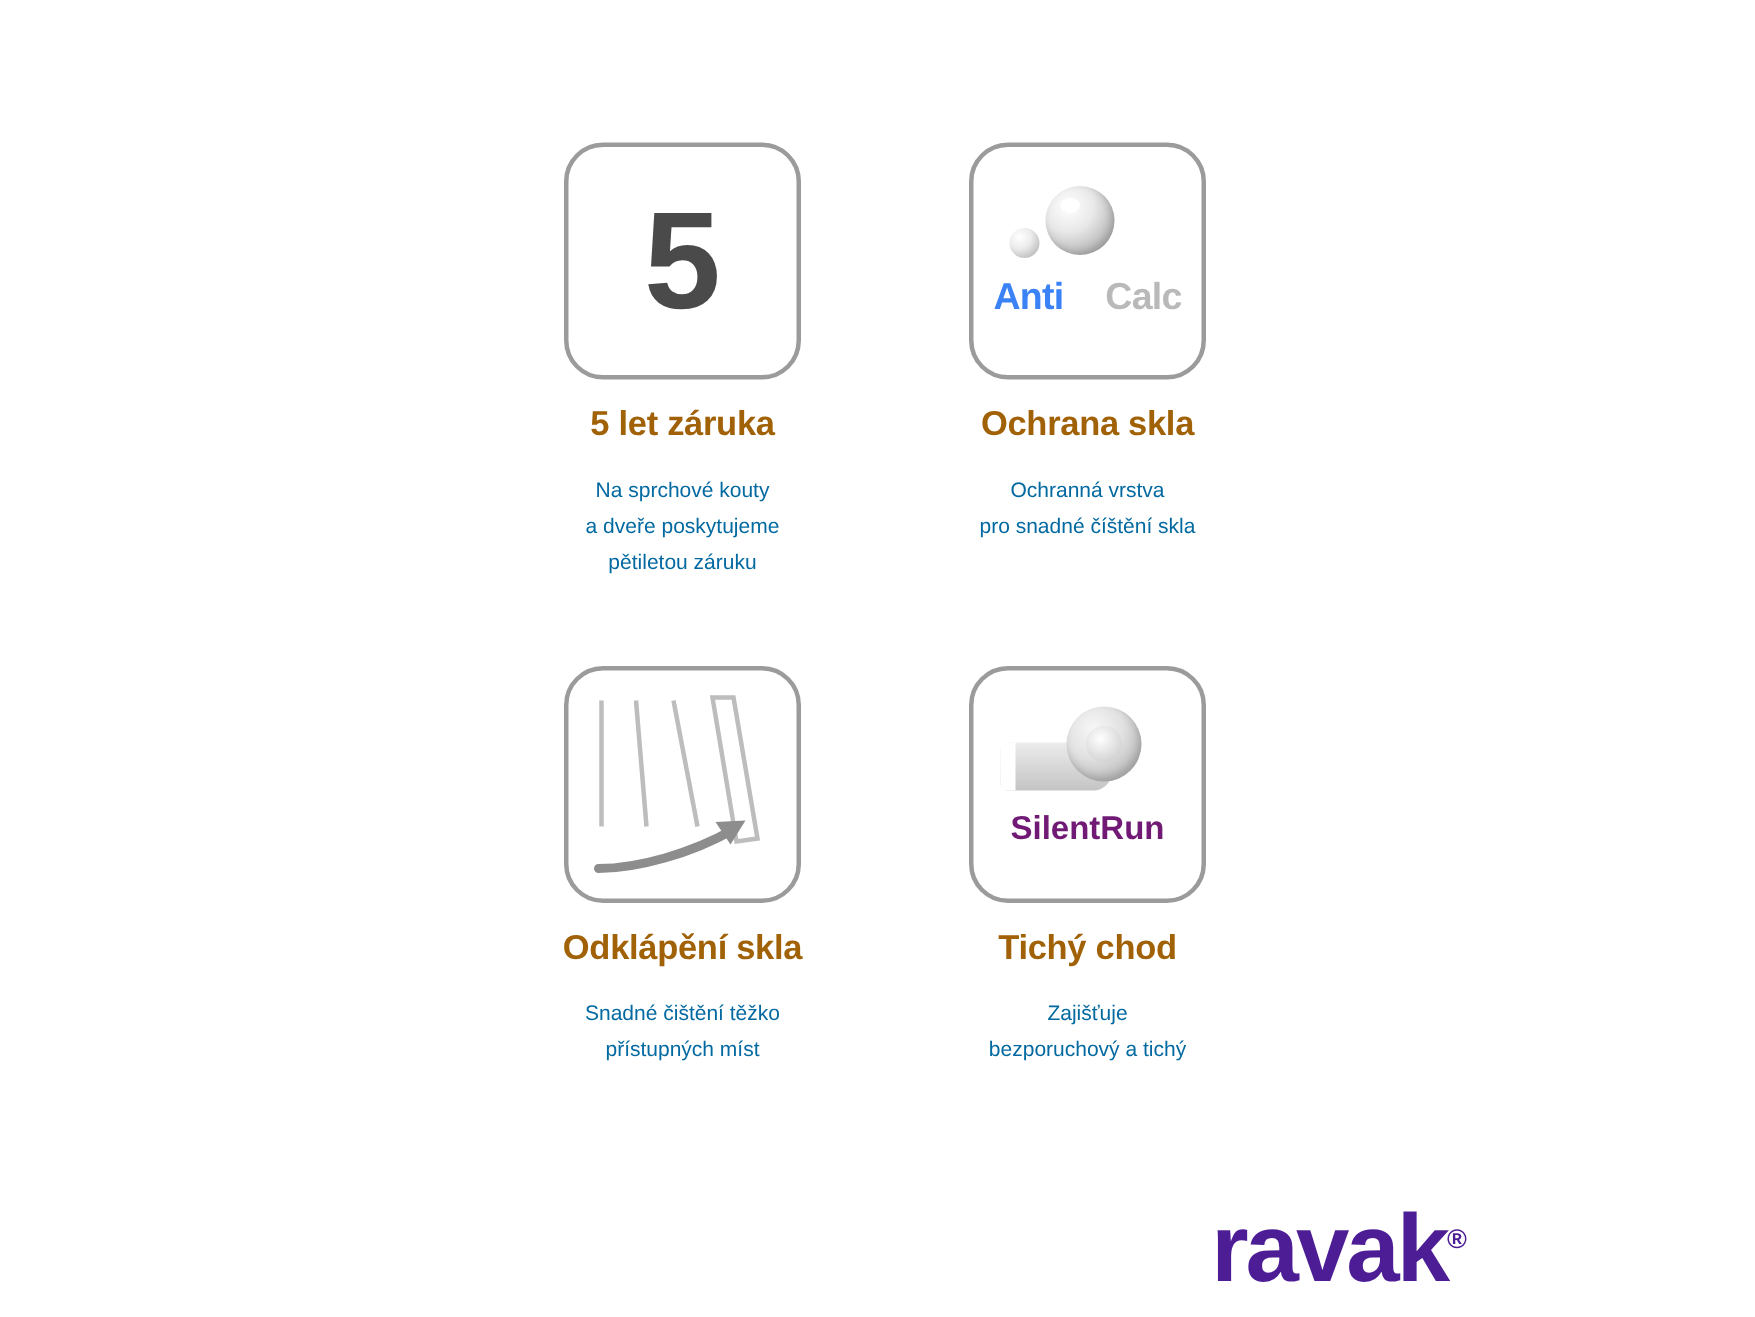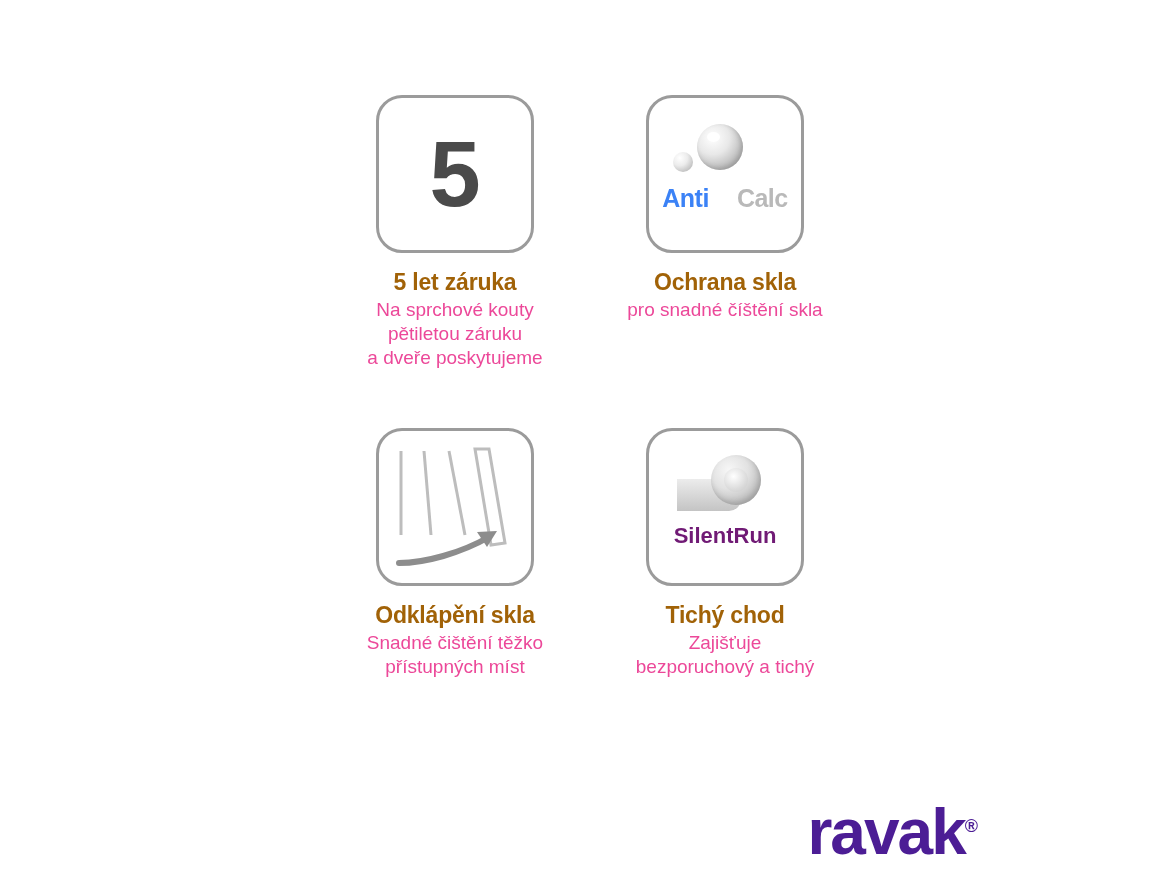--- a/index.html
+++ b/index.html
@@ -47,24 +47,24 @@
     overflow: hidden;
   }
   .feature-title {
     margin-top: 16px;
     font-size: 23px;
     font-weight: bold;
     color: #a16207;
     letter-spacing: -0.2px;
   }
   .feature-desc {
-    margin-top: 2px;
-    font-size: 19px;
+    margin-top: 18px;
+    font-size: 14px;
     line-height: 24px;
-    color: #ec4899;
+    color: #0369a1;
   }
   .feature-desc div {
     white-space: nowrap;
   }
 
   
   .num5 {
     position: absolute;
     left: 0; right: 0;
     top: 50%;
@@ -201,37 +201,38 @@
 
   <div class="features">
 
     <div class="feature">
       <div class="tile">
         <div class="num5">5</div>
       </div>
       <div class="feature-title">5 let záruka</div>
       <div class="feature-desc">
         <div>Na sprchové kouty</div>
+        <div>a dveře poskytujeme</div>
         <div>pětiletou záruku</div>
-        <div>a dveře poskytujeme</div>
       </div>
     </div>
 
     <div class="feature">
       <div class="tile">
         <div class="ac-wrap">
           <div class="ac-drop-big"></div>
           <div class="ac-drop-small"></div>
           <div class="ac-text">
             <span class="dark">Anti</span><span class="light">Calc</span>
           </div>
         </div>
       </div>
       <div class="feature-title">Ochrana skla</div>
       <div class="feature-desc">
+        <div>Ochranná vrstva</div>
         <div>pro snadné číštění skla</div>
       </div>
     </div>
 
     <div class="feature">
       <div class="tile">
         <svg class="tilt-svg" width="152" height="152" viewBox="0 0 152 152">
 
           <line x1="22" y1="20" x2="22" y2="104" stroke="#bdbdbd" stroke-width="3"></line>
           <line x1="45" y1="20" x2="52" y2="104" stroke="#bdbdbd" stroke-width="3"></line>

